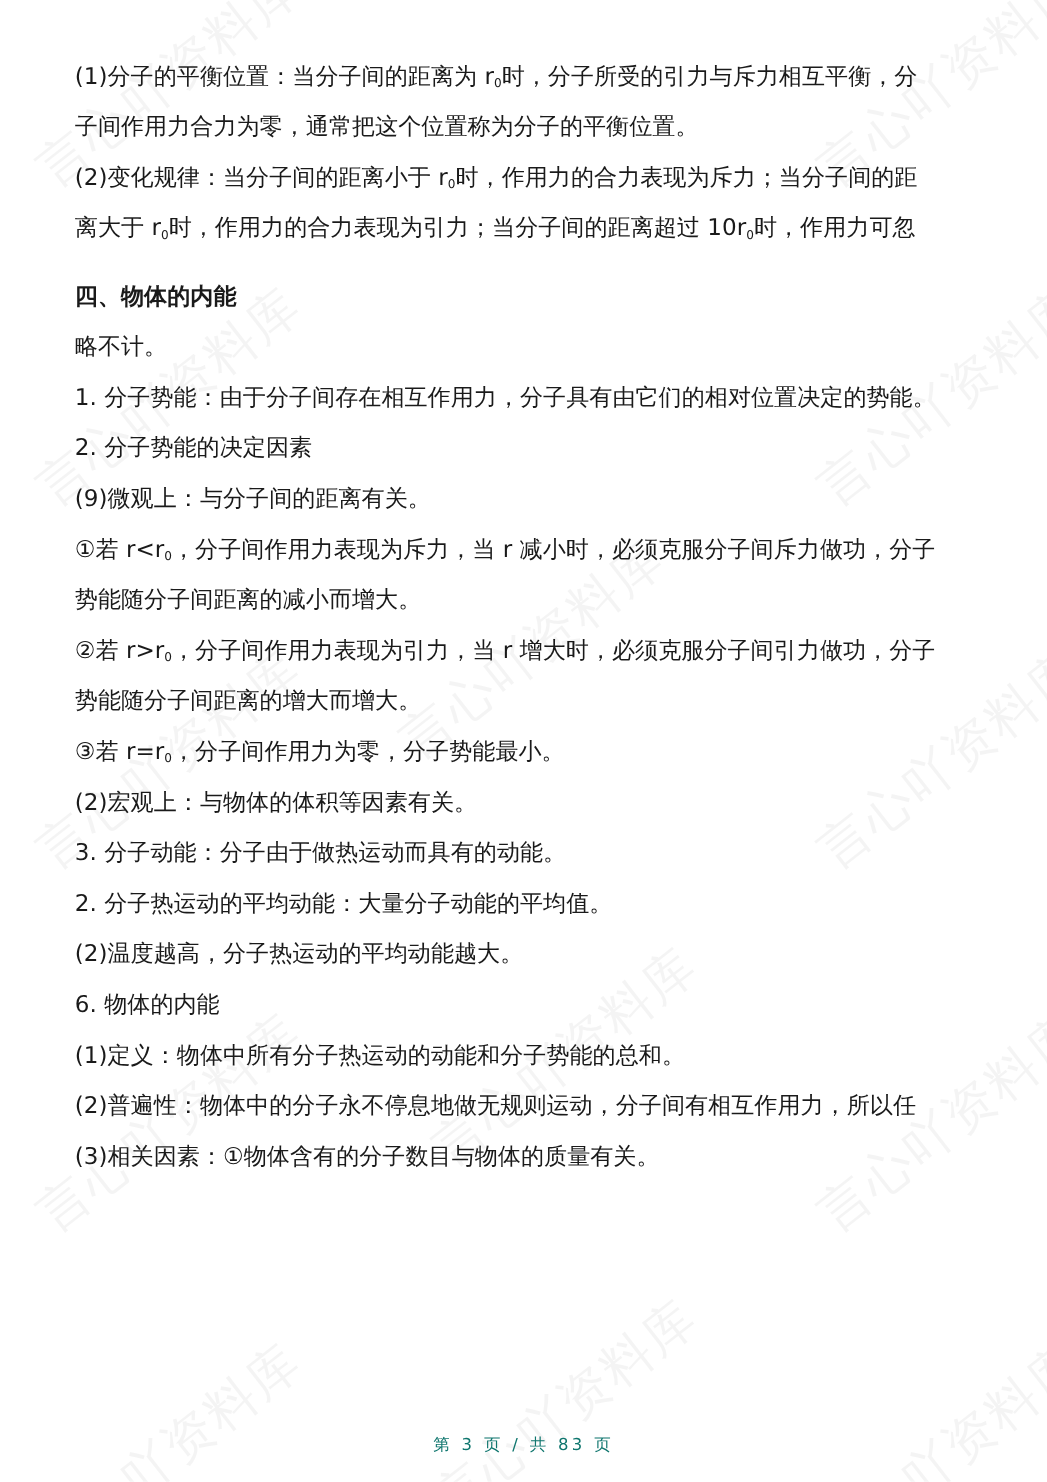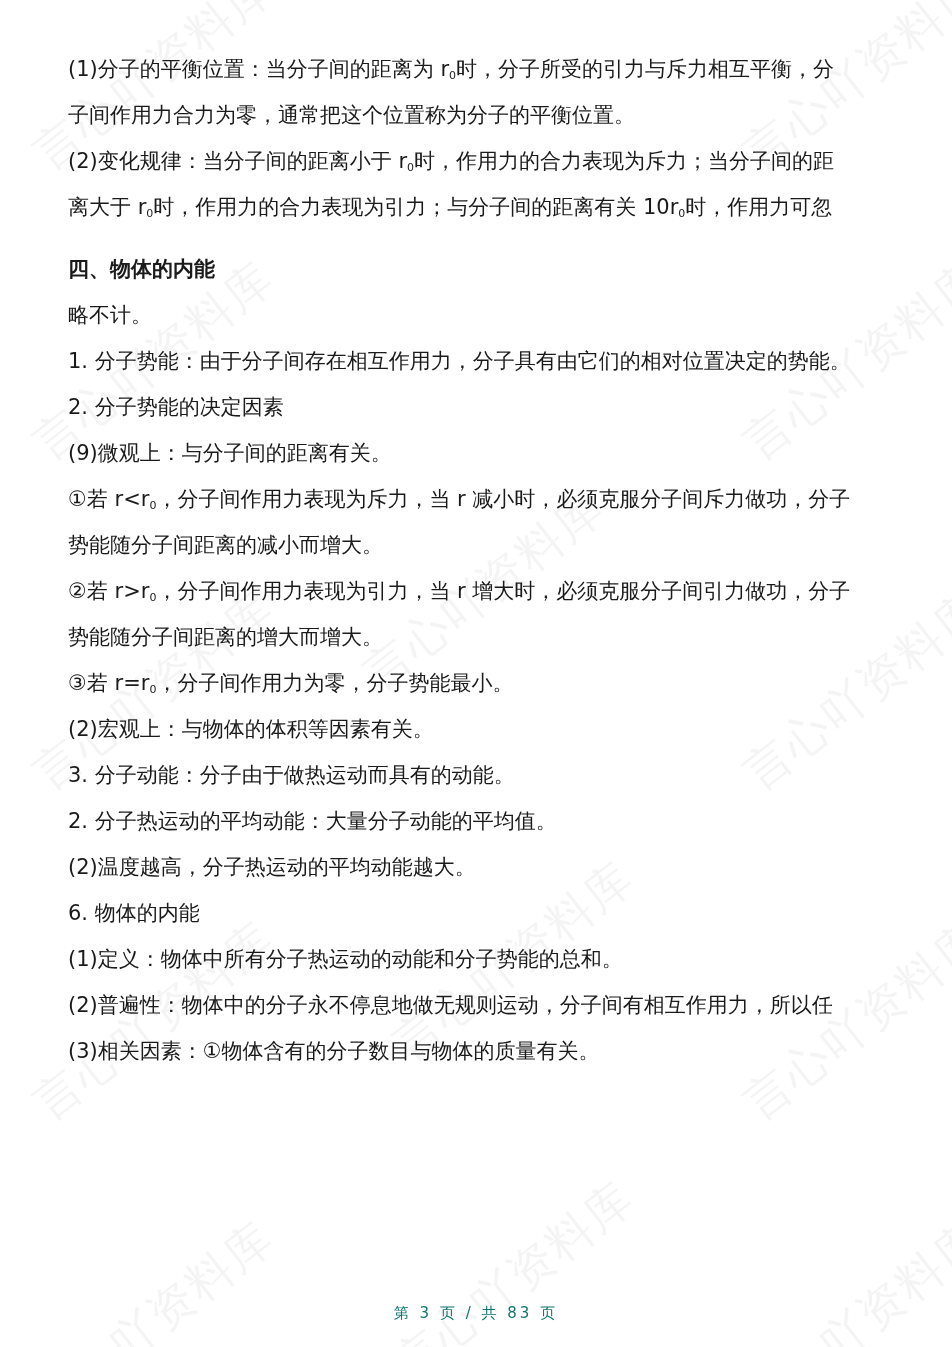--- a/index.html
+++ b/index.html
@@ -43,21 +43,21 @@
       <span>(1)分子的平衡位置：当分子间的距离为 r</span><sub>0</sub><span>时，分子所受的引力与斥力相互平衡，分</span>
     </div>
     <div class="line">
       <span>子间作用力合力为零，通常把这个位置称为分子的平衡位置。</span>
     </div>
 
     <div class="line">
       <span>(2)变化规律：当分子间的距离小于 r</span><sub>0</sub><span>时，作用力的合力表现为斥力；当分子间的距</span>
     </div>
     <div class="line">
-      <span>离大于 r</span><sub>0</sub><span>时，作用力的合力表现为引力；与分子间的距离有关 10r</span><sub>0</sub><span>时，作用力可忽</span>
+      <span>离大于 r</span><sub>0</sub><span>时，作用力的合力表现为引力；当分子间的距离超过 10r</span><sub>0</sub><span>时，作用力可忽</span>
     </div>
     <div class="line heading">四、物体的内能</div>
 
     <div class="line">
       <span>略不计。</span>
     </div>
 
     <div class="line"><span>1. 分子势能：由于分子间存在相互作用力，分子具有由它们的相对位置决定的势能。</span></div>
     <div class="line"><span>2. 分子势能的决定因素</span></div>
     <div class="line"><span>(9)微观上：与分子间的距离有关。</span></div>

